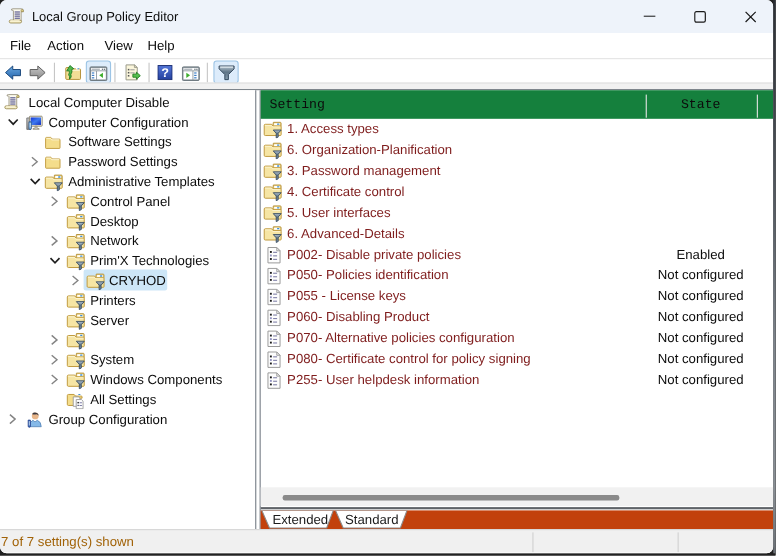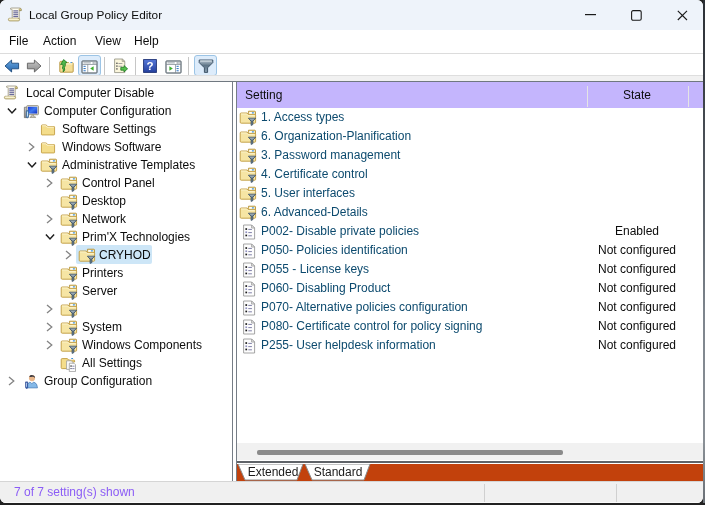--- a/index.html
+++ b/index.html
@@ -21,36 +21,36 @@
   
   #toolbar { position:absolute; left:0; top:54px; width:100%; height:21px; background:#fff; }
   #toolstrip { position:absolute; left:0; top:75px; width:100%; height:6px; background:#f1f1f1; border-top:1px solid #dedede; }
   #mainborder { position:absolute; left:0; top:81px; width:100%; height:1px; background:#707880; }
   .tsep { position:absolute; top:3px; width:1px; height:18px; background:#c6c6c6; }
   .tbtn { position:absolute; top:1px; width:23px; height:21px; border-radius:3px; background:#ddecfb; border:1px solid #9cc4e5; }
   
   #leftpanel { position:absolute; left:0; top:82px; width:233px; height:399px; background:#fff; border-right:1px solid #767d86; }
   #rightpanel { position:absolute; left:236px; top:82px; width:467px; height:399px; background:#fff; border-left:1px solid #767d86; }
   
-  #lvheader { position:absolute; left:0; top:0; width:100%; height:26px; background:#c4b5fd; }
+  #lvheader { position:absolute; left:0; top:0; width:100%; height:26px; background:#15803d;font-family:Liberation Mono, monospace; }
   .hdrsep { position:absolute; top:4px; width:1px; height:21px; background:#e4e4e4; }
   .row { position:absolute; left:0; width:100%; height:19px; }
-  .rowtxt { position:absolute; left:24px; top:0; height:19px; line-height:19px; font-size:12px; color:#0c4a6e; white-space:nowrap; }
+  .rowtxt { position:absolute; left:24px; top:0; height:19px; line-height:19px; font-size:12px; color:#7f1d1d; white-space:nowrap; }
   .state { position:absolute; left:350px; width:100px; top:0; height:19px; line-height:19px; font-size:12px; color:#0c0c0c; text-align:center; }
   
   .trow { position:absolute; left:0; width:100%; height:18px; }
   .ttxt { position:absolute; top:0; height:18px; line-height:18px; font-size:12px; color:#0c0c0c; white-space:nowrap; }
   
   #hscroll { position:absolute; left:0; top:361px; width:100%; height:17px; background:#f1f1f1; }
   #hthumb { position:absolute; left:20px; top:7px; width:306px; height:5px; background:#8a8a8a; border-radius:2px; }
   #lvbottom { position:absolute; left:0; top:379px; width:100%; height:2px; background:#5f6368; }
   #tabstrip { position:absolute; left:0; top:382px; width:100%; height:17px; background:#c2410c; }
   
   #statusbar { position:absolute; left:0; top:481px; width:100%; height:22px; background:#f0f0f0; border-top:1px solid #d5d5d5; }
-  #statustxt { position:absolute; left:14px; top:0; height:21px; line-height:21px; font-size:12px; color:#8b5cf6; }
+  #statustxt { position:absolute; left:1px; top:0; height:21px; line-height:21px; font-size:12px; color:#a16207; }
   .ssep { position:absolute; top:2px; width:1px; height:19px; background:#d0d0d0; }
 </style>
 </head>
 <body>
 <svg width="0" height="0" style="position:absolute">
 <defs>
   <linearGradient id="gblue" x1="0" y1="0" x2="0" y2="1">
     <stop offset="0" stop-color="#6aa8e0"></stop>
         <stop offset="1" stop-color="#2465ad"></stop>
   </linearGradient>
@@ -296,21 +296,21 @@
         </svg>
         <div class="ttxt" style="left:62px">Software Settings</div>
       </div>
       <div class="trow" style="top:138px">
         <svg class="abs" style="left:27px;top:4px" width="10" height="10">
           <use href="#i-chr"></use>
         </svg>
         <svg class="abs" style="left:40px;top:1.5px" width="16" height="15">
           <use href="#i-folder"></use>
         </svg>
-        <div class="ttxt" style="left:62px">Windows Software</div>
+        <div class="ttxt" style="left:62px">Password Settings</div>
       </div>
       <div class="trow" style="top:156px">
         <svg class="abs" style="left:27px;top:4px" width="10" height="10">
           <use href="#i-chd"></use>
         </svg>
         <svg class="abs" style="left:40px;top:0.5px" width="18" height="17">
           <use href="#i-folderf"></use>
         </svg>
         <div class="ttxt" style="left:62px">Administrative Templates</div>
       </div>

